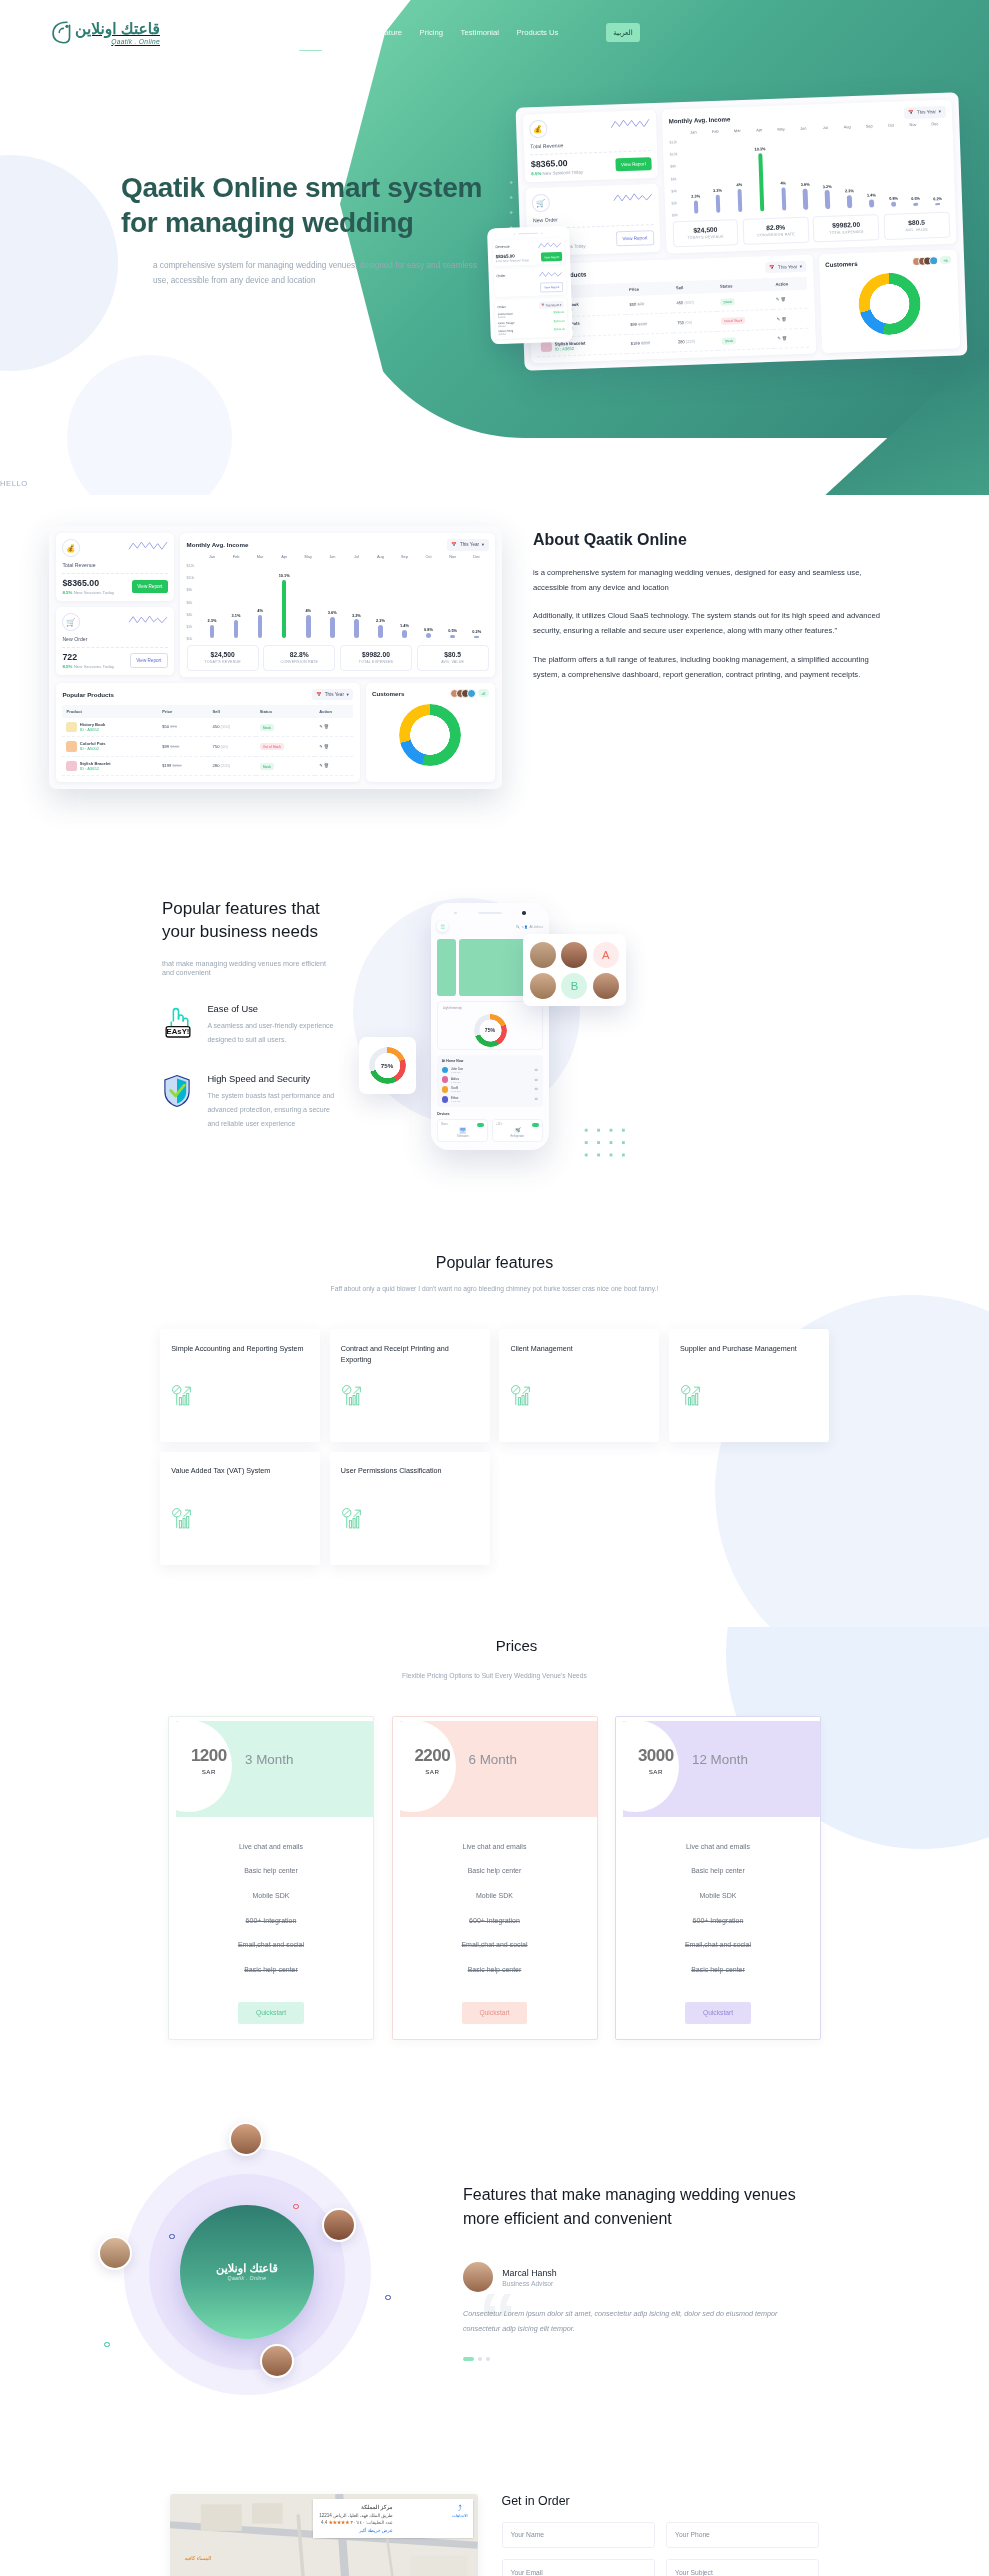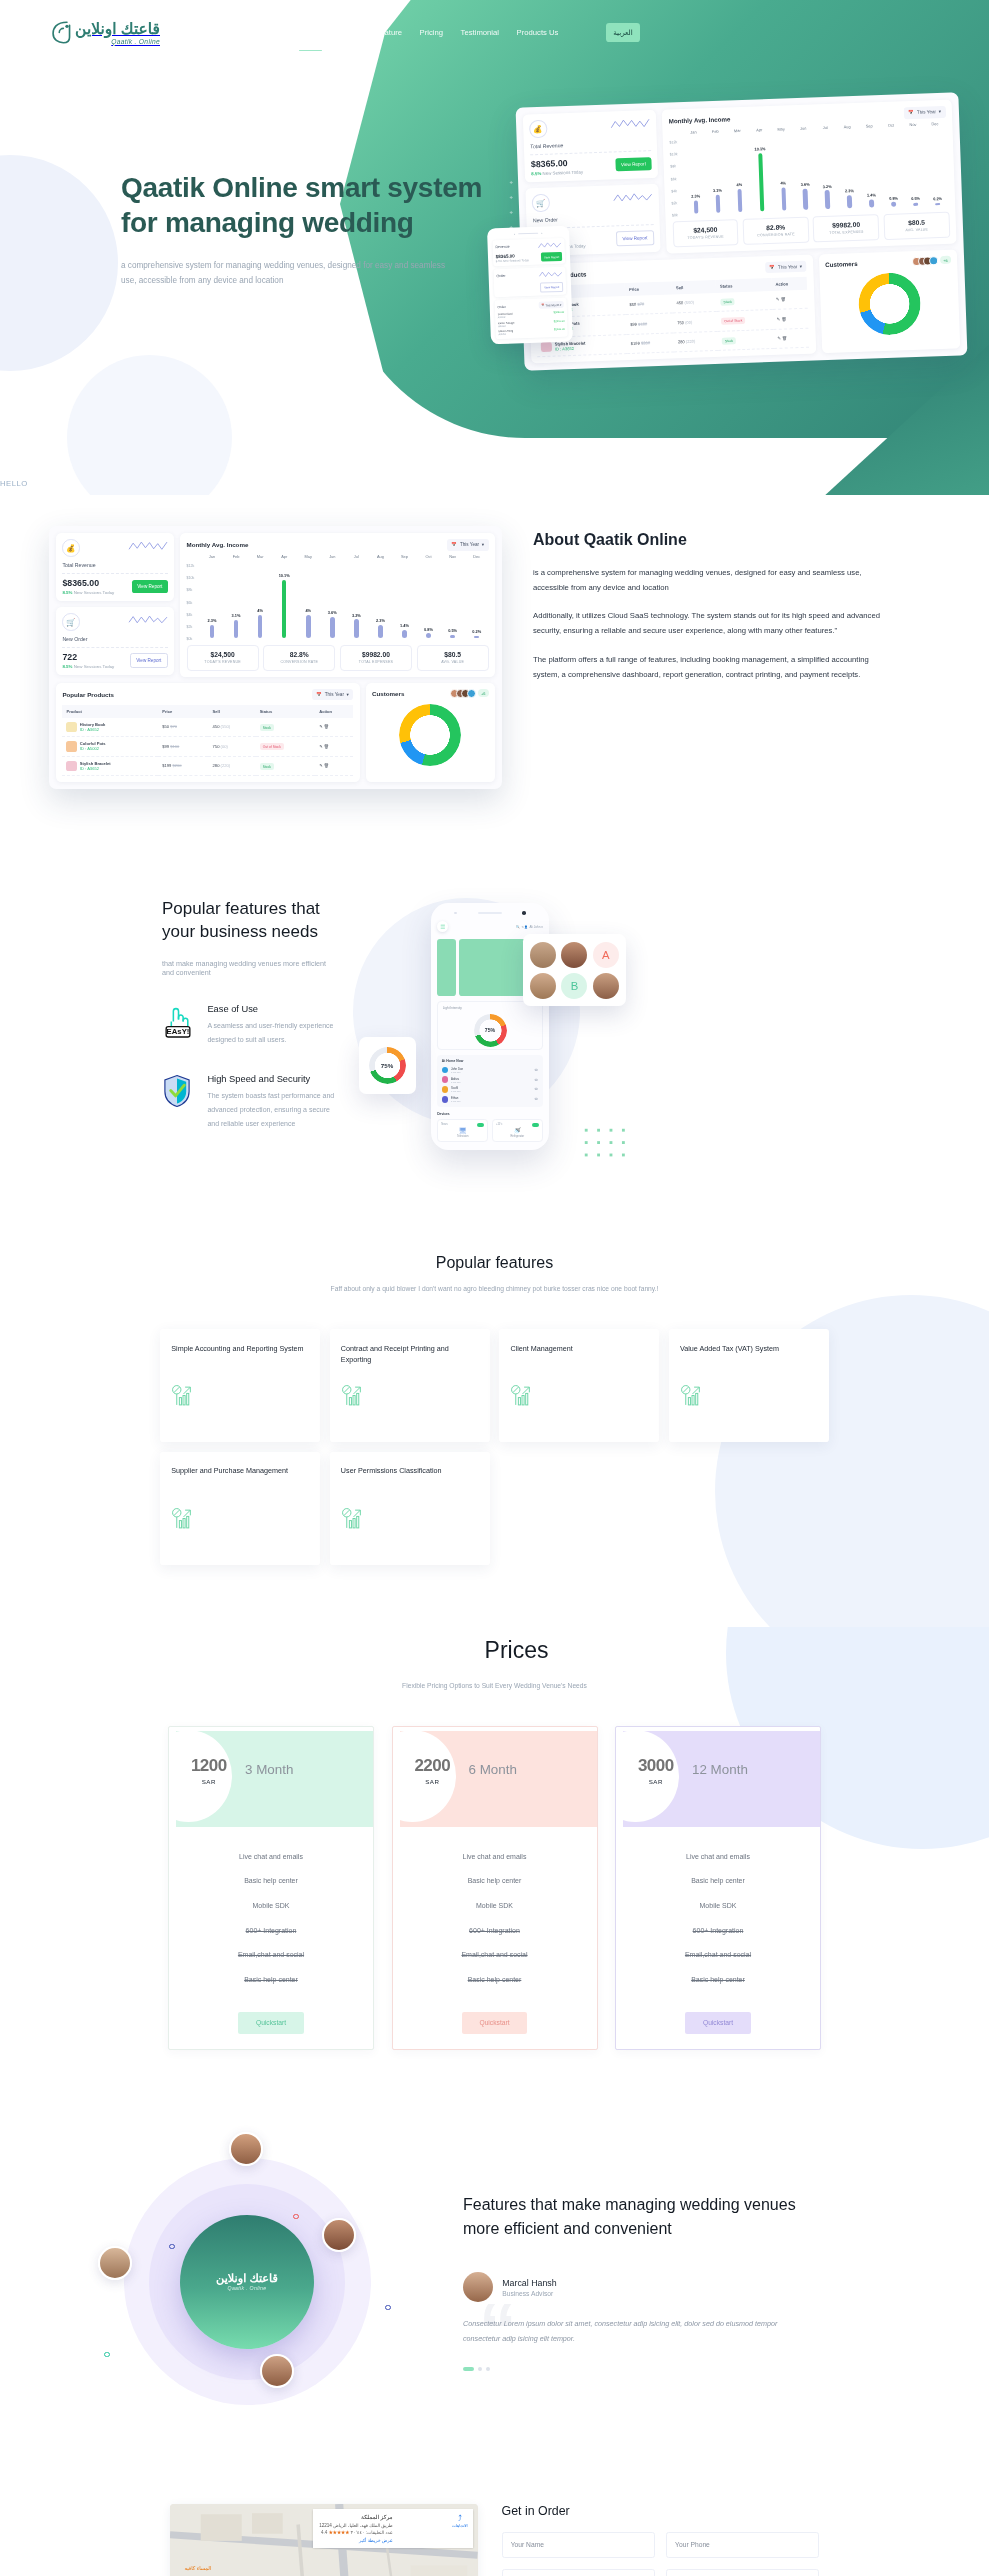--- a/index.html
+++ b/index.html
@@ -110,21 +110,21 @@
     width: 371px; z-index: 20;
   }
   .hero-title {
     font-size: 28px; line-height: 1.25;
     font-weight: 700; color: #2a5a54;
     letter-spacing: -0.3px;
   }
   .hero-sub {
     margin-top: 17.5px;
     font-size: 8.2px; line-height: 1.9;
-    color: #9aa6b4; max-width: 330px;
+    color: #9aa6b4; max-width: 330px; margin-left: 32px;
   }
   .hero-hello {
     position: absolute;
     top: 479px; left: 0px;
     font-size: 7.7px; color: #9bb0c7; letter-spacing: 0.5px;
   }
 
   
   .mock {
     background: #fbfbfe;
@@ -250,21 +250,21 @@
   .fc-t { font-size: 7.2px; line-height:1.6; color:#1b2430; min-height: 24px; }
   .fc-i { margin-top: 17.5px; }
 
   
   .pr { position:relative; width:989px; padding: 10.3px 0 67px; overflow:hidden; }
   .pr-blob {
     position:absolute; top: -170px; right: -129px;
     width: 392px; height: 392px; border-radius:50%;
     background:#e9f1fd;
   }
-  .pr-h { text-align:center; font-size: 23px; color:#141b24; font-weight:500; position:relative; z-index:2;padding-left:44px; }
+  .pr-h { text-align:center; font-size: 15px; color:#141b24; font-weight:500; position:relative; z-index:2;padding-left:44px; }
   .pr-sub { text-align:center; font-size: 6.7px; color:#9aa6b4; margin-top: 17.5px; position:relative; z-index:2; }
   .pr-grid { position:relative; z-index:2; display:flex; justify-content:center; gap: 17.5px; margin-top: 37px; }
   .pr-card {
     width: 206px; background:#fff; border-radius: 2.1px;
     border: 0.5px solid #e6efea; overflow: hidden;
     box-shadow: 0 2.1px 9.3px rgba(40,60,100,.04);
   }
   .pr-card.c2 { border-color:#f6dcd9; }
   .pr-card.c3 { border-color:#ddd9f2; }
   .pr-top { position: relative; height: 100px; }
@@ -1076,34 +1076,34 @@
               <line x1="6" y1="16" x2="16" y2="6"></line>
               <line x1="11" y1="19" x2="11" y2="40"></line>
       <path d="M27 6 h10 v10"></path>
               <path d="M37 6 L24 19"></path>
       <rect x="16" y="26" width="4" height="14"></rect>
               <rect x="23" y="22" width="4" height="18"></rect>
               <rect x="30" y="18" width="4" height="22"></rect>
     </svg></div>
      </div>
         <div class="fc-card">
-       <div class="fc-t">Value Added Tax (VAT) System</div>
+       <div class="fc-t">Supplier and Purchase Management</div>
        <div class="fc-i"><svg width="23" height="23" viewBox="0 0 44 44" fill="none" stroke="#6fd6a8" stroke-width="1.9">
       <circle cx="11" cy="11" r="8"></circle>
               <line x1="6" y1="16" x2="16" y2="6"></line>
               <line x1="11" y1="19" x2="11" y2="40"></line>
       <path d="M27 6 h10 v10"></path>
               <path d="M37 6 L24 19"></path>
       <rect x="16" y="26" width="4" height="14"></rect>
               <rect x="23" y="22" width="4" height="18"></rect>
               <rect x="30" y="18" width="4" height="22"></rect>
     </svg></div>
      </div>
         <div class="fc-card">
-       <div class="fc-t">Supplier and Purchase Management</div>
+       <div class="fc-t">Value Added Tax (VAT) System</div>
        <div class="fc-i"><svg width="23" height="23" viewBox="0 0 44 44" fill="none" stroke="#6fd6a8" stroke-width="1.9">
       <circle cx="11" cy="11" r="8"></circle>
               <line x1="6" y1="16" x2="16" y2="6"></line>
               <line x1="11" y1="19" x2="11" y2="40"></line>
       <path d="M27 6 h10 v10"></path>
               <path d="M37 6 L24 19"></path>
       <rect x="16" y="26" width="4" height="14"></rect>
               <rect x="23" y="22" width="4" height="18"></rect>
               <rect x="30" y="18" width="4" height="22"></rect>
     </svg></div>

